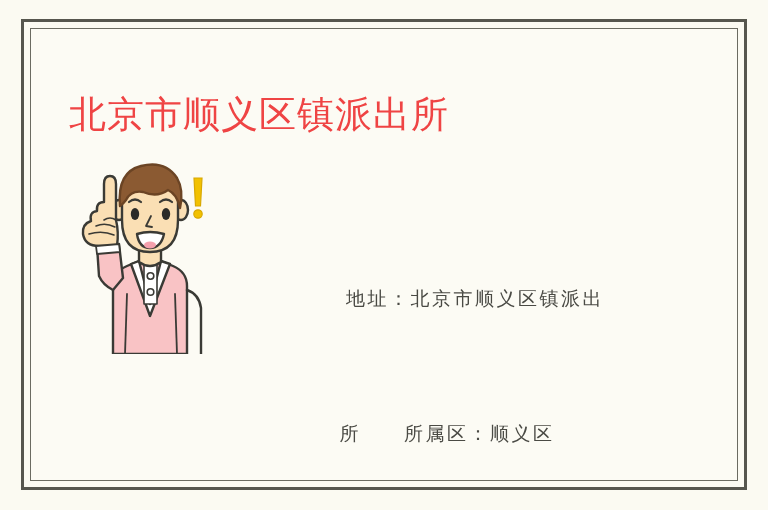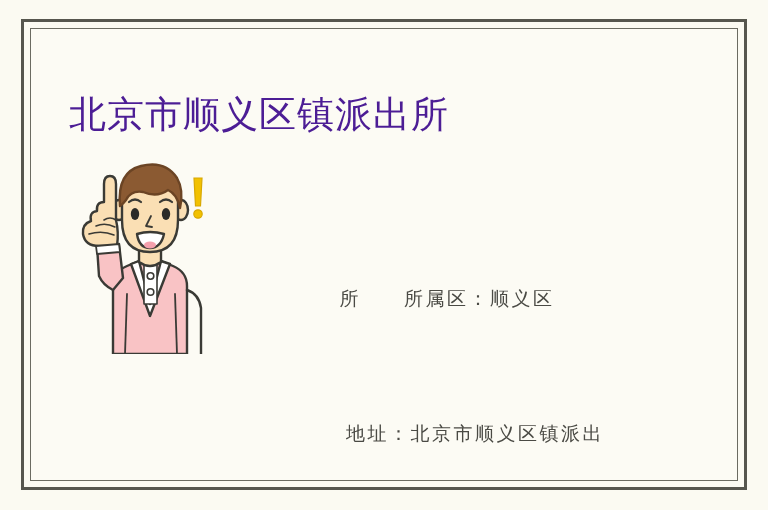--- a/index.html
+++ b/index.html
@@ -35,21 +35,21 @@
     background: #fcfbf4;
   }
 
   #page-title {
     position: absolute;
     left: 38px;
     top: 40px;
     font-size: 37px;
     line-height: 1.15;
     letter-spacing: 1px;
-    color: #4c1d95;
+    color: #ef4444;
     white-space: nowrap;
     font-weight: 400;
   }
 
   
   #illustration {
     position: absolute;
     left: 38px;
     top: 125px;
     width: 160px;
@@ -133,21 +133,21 @@
         </g>
 
         <g>
           <path d="M125 24 L133 24 L131.5 52 L126.5 52 Z" fill="#f2c100" stroke="#d8a800" stroke-width="1.2"></path>
           <circle cx="129" cy="60" r="4.2" fill="#f2c100" stroke="#d8a800" stroke-width="1.2"></circle>
         </g>
       </svg>
     </div>
 
     <div id="info-block">
+      <span class="info-line" id="info-line-1">地址：北京市顺义区镇派出</span>
       <span class="info-line" id="info-line-2">所　　所属区：顺义区</span>
-      <span class="info-line" id="info-line-1">地址：北京市顺义区镇派出</span>
       
       
       
     </div>
 
   </div>
 </div>
 
 </body></html>

